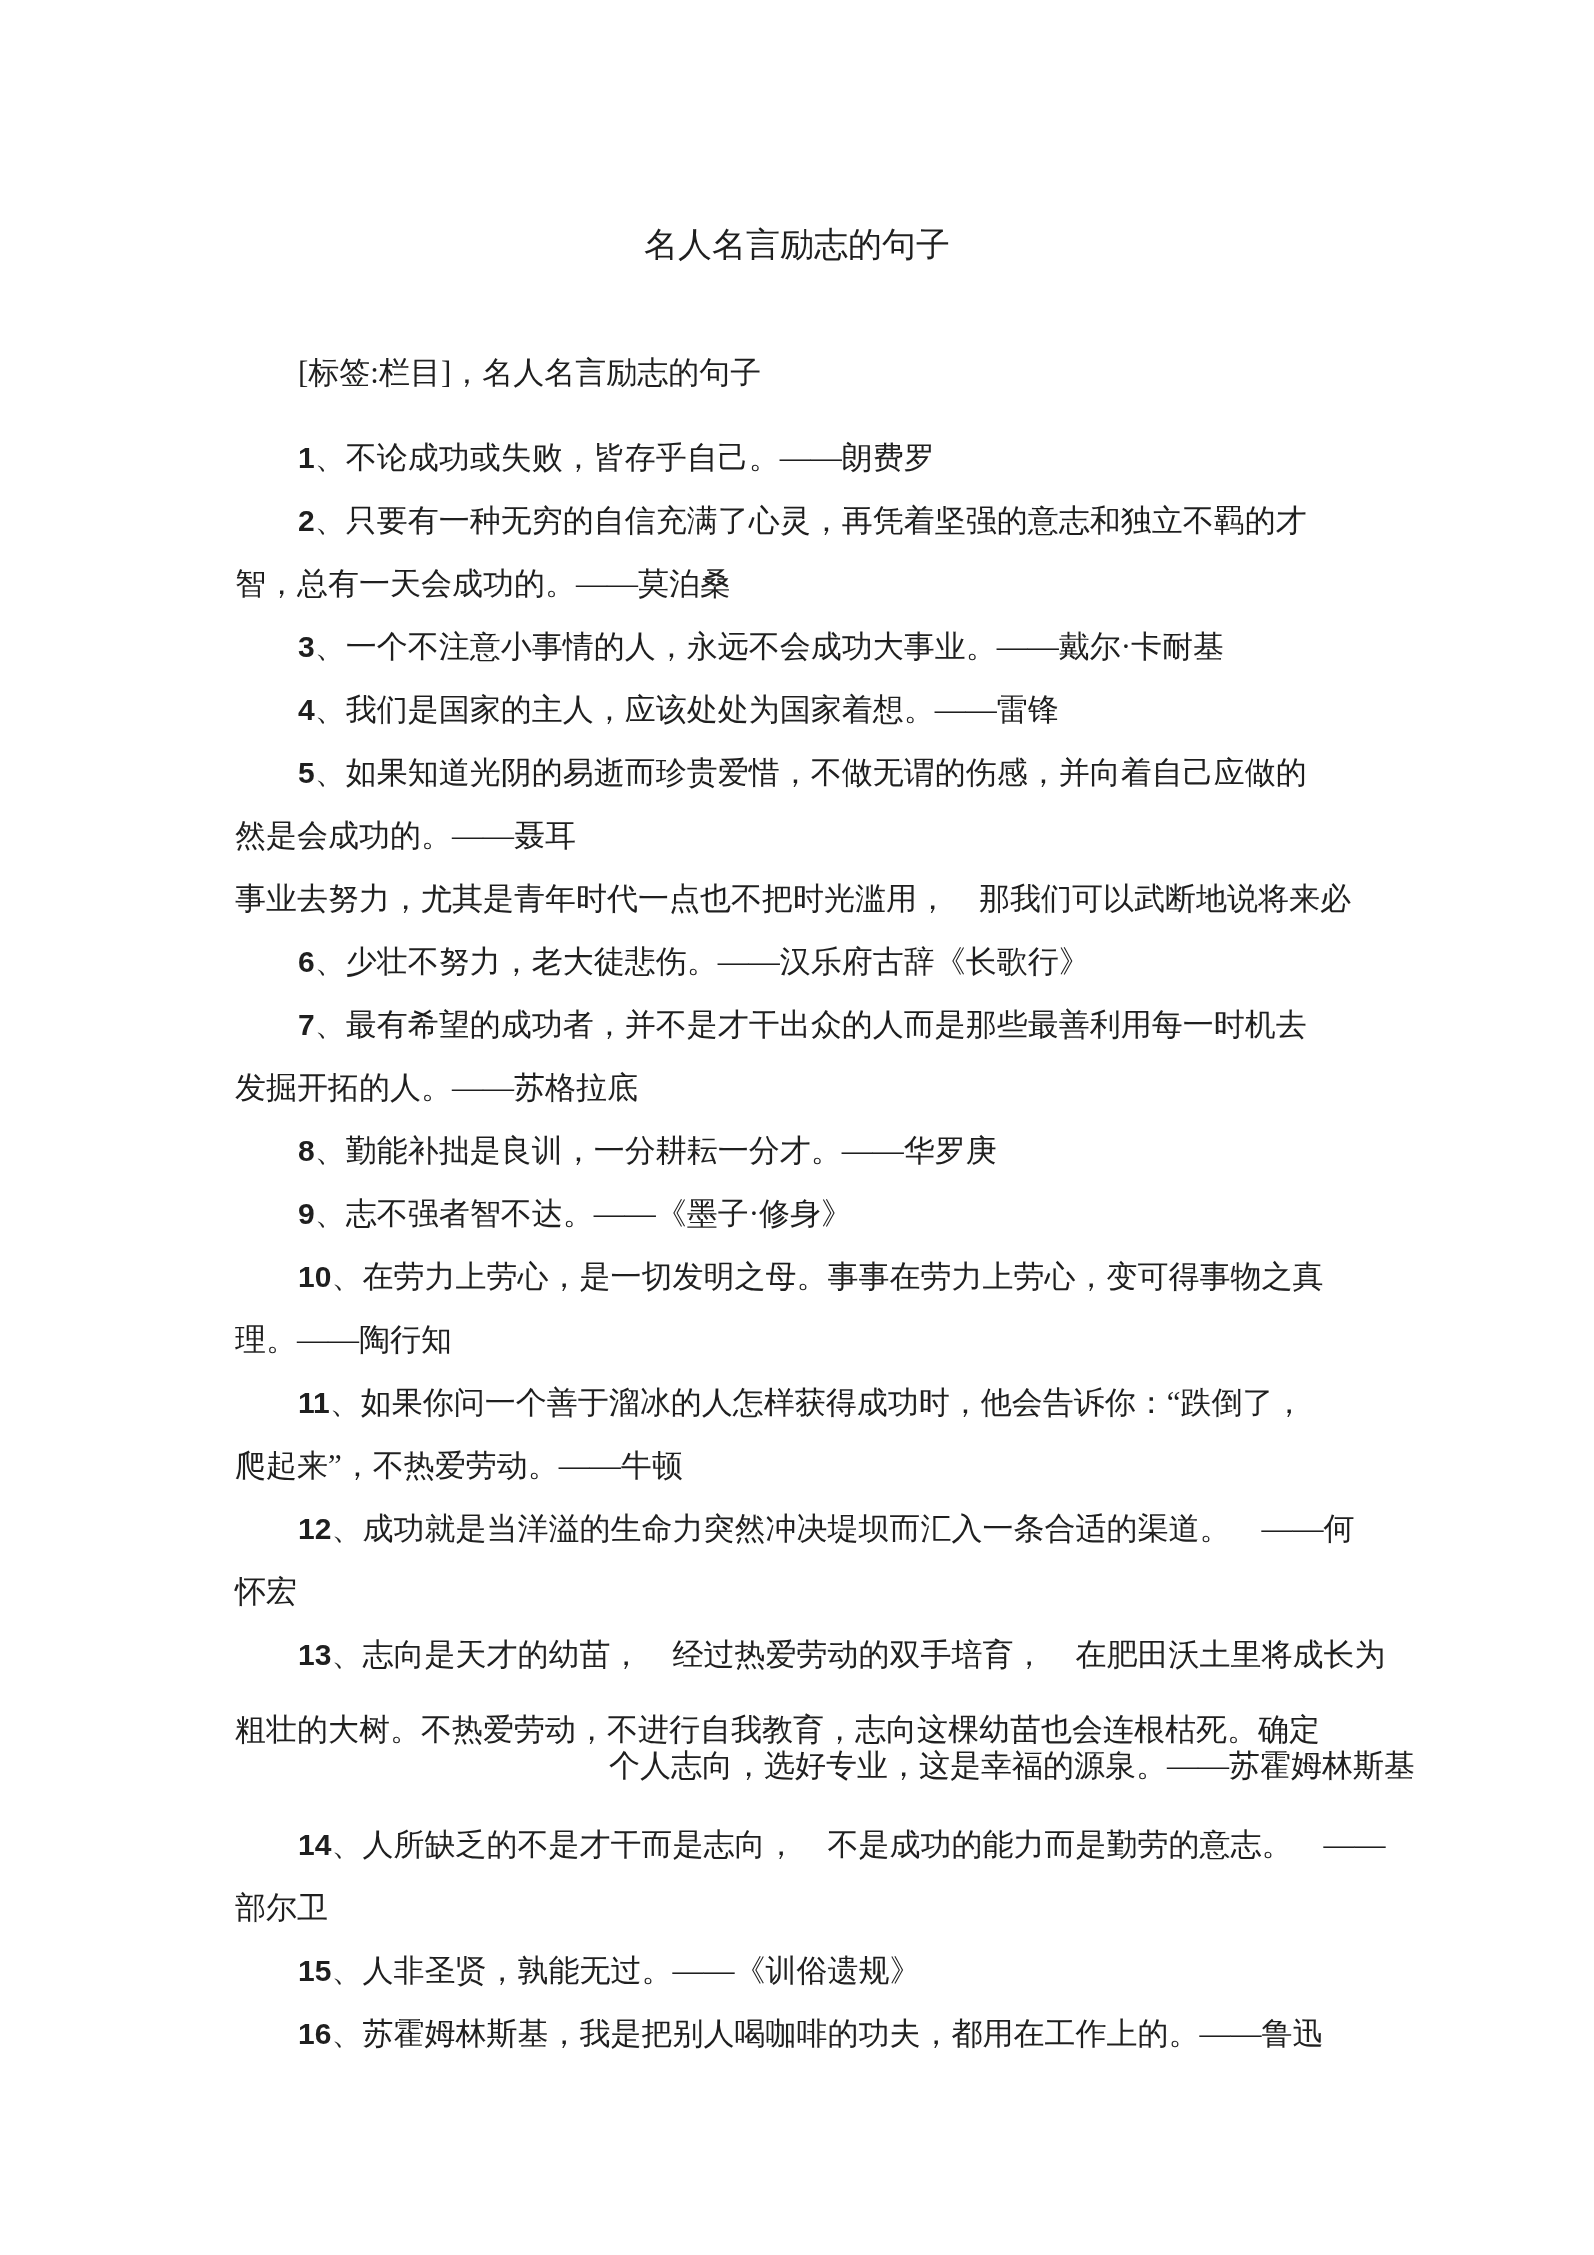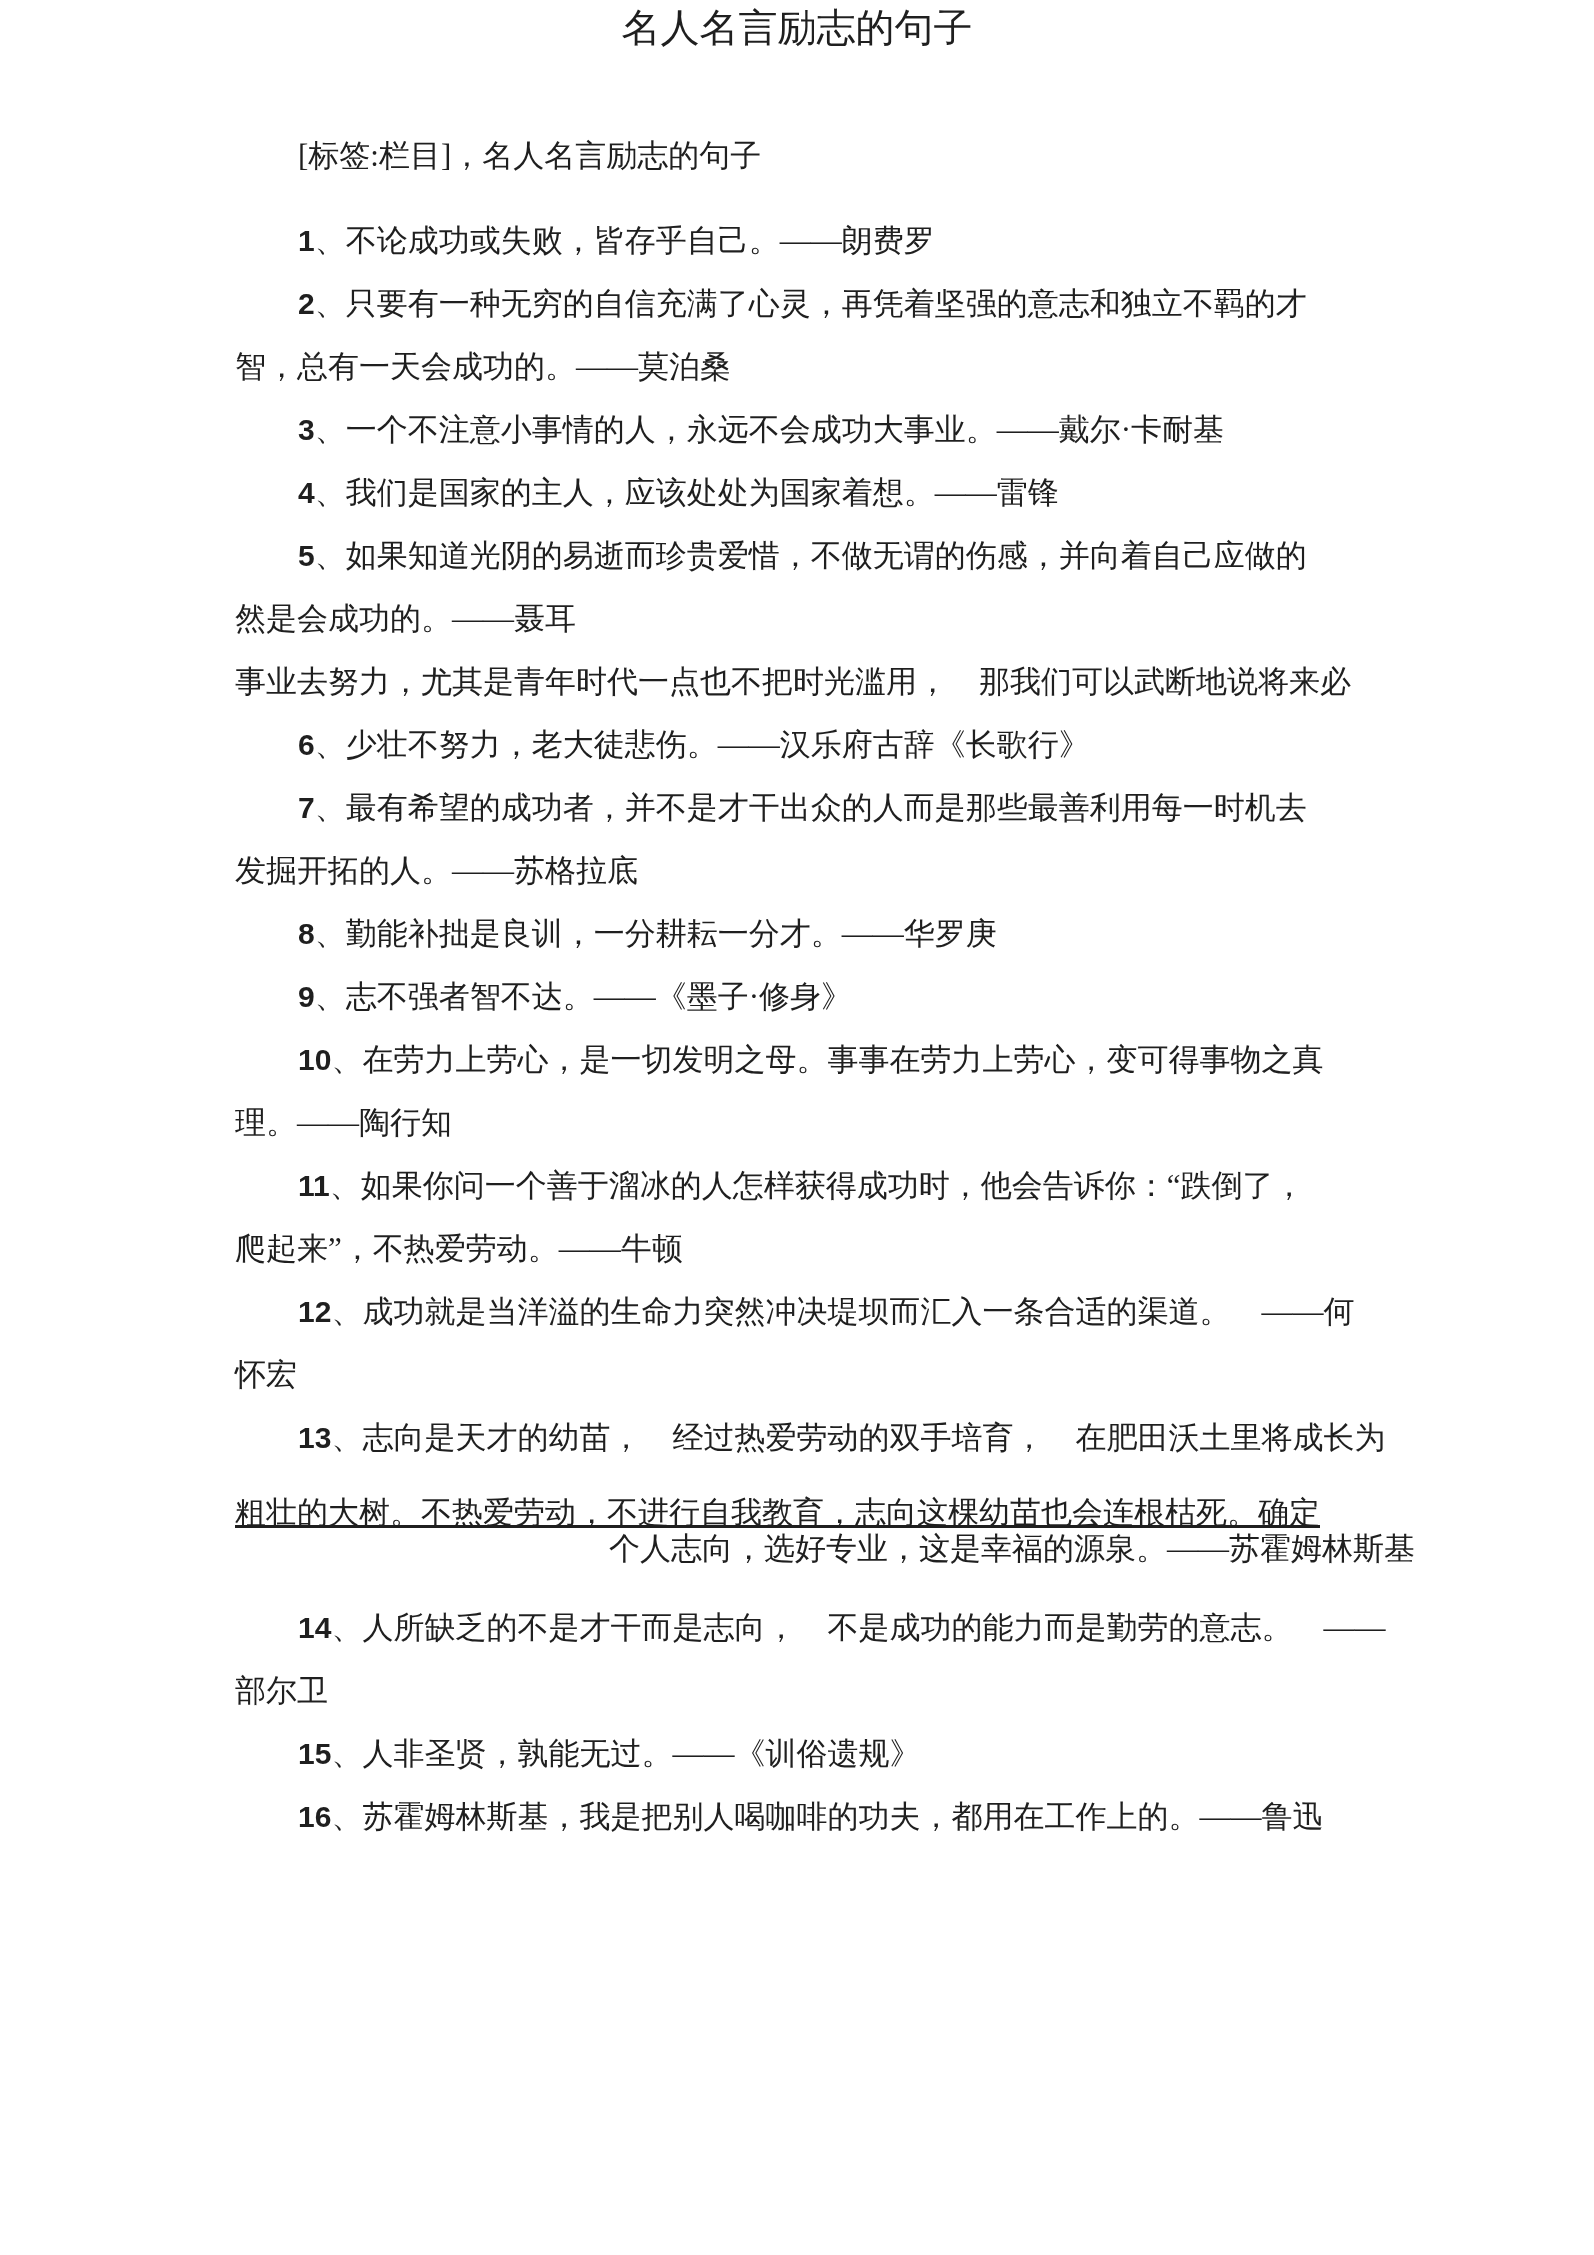--- a/index.html
+++ b/index.html
@@ -10,41 +10,42 @@
   .page {
     position: relative;
     width: 1594px;
     height: 2255px;
     background: #ffffff;
     overflow: hidden;
     font-family: "Liberation Serif", "DejaVu Serif", serif;
     color: #1f1f1f;
   }
   .title {
-    margin: 0;
-    font-size: 39px;
+    margin: 12px;
+    padding-top: 205px;
+    font-size: 34px;
     line-height: 56px;
     font-weight: 400;
     text-align: center;
     white-space: nowrap;
   }
   .doc-body {
     margin-top: 68px;
     margin-left: 235px;
     width: 1180px;
   }
   .line {
     height: 63px;
     line-height: 63px;
     font-size: 31px;
     white-space: nowrap;
   }
   .line.indent { padding-left: 63px; }
   .line.sp-lg    { margin-top: 22px; }
-  .line.sp-sm    { margin-top: 12px; text-decoration: underline; }
+  .line.sp-sm    { margin-top: 12px; }
   .line.sp-tight { margin-top: -27px; text-align: right; }
   .line.sp-md    { margin-top: 16px; }
   .num {
     font-family: "Liberation Sans", "DejaVu Sans", sans-serif;
     font-weight: 700;
     font-size: 30px;
   }
 </style>
 </head>
 <body>

